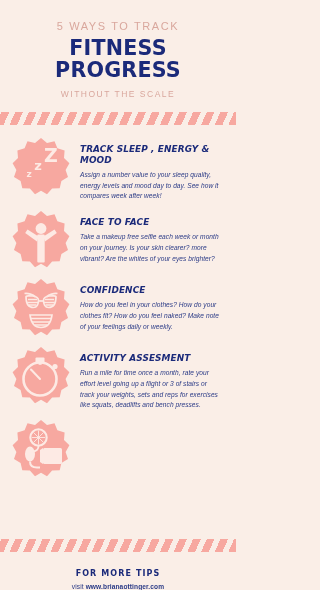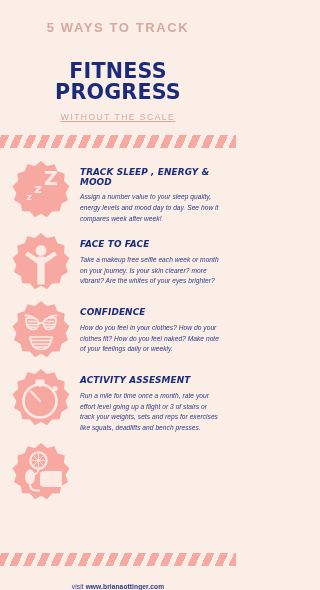--- a/index.html
+++ b/index.html
@@ -23,48 +23,47 @@
     display: flex;
     flex-direction: column;
   }
 
   
   .header {
     padding: 20px 14px 0 14px;
     text-align: center;
   }
   .eyebrow {
-    font-size: 13px;
+    font-size: 11px;
     letter-spacing: 1.6px;
     color: #d9a79d;
-    font-weight: 700;
+    font-weight: 400;
     text-transform: uppercase;
     line-height: 1.2;
-    margin: 0 0 24px 0;
+    margin: 0 0 4px 0;
   }
   .main-title {
     font-size: 21.5px;
     letter-spacing: 0.2px;
     color: #1b2a7a;
     font-weight: 700;
     font-family: "DejaVu Sans", sans-serif;
     text-transform: uppercase;
     line-height: 1;
     margin: 0 0 9px 0;
     transform: scaleX(0.96);
   }
   .subtitle {
     font-size: 8.5px;
     letter-spacing: 1.5px;
     color: #d9a79d;
     font-weight: 500;
     text-transform: uppercase;
     line-height: 1.2;
     margin: 0;
-    text-decoration: underline;
   }
 
   
   .stripe-bar {
     height: 13px;
     width: 100%;
     margin: 13px 0 0 0;
     background-image: repeating-linear-gradient(
       -66deg,
       #f7a8a0 0px,
@@ -252,16 +251,17 @@
           <path d="M28.5 28.7 C28.5 33 26 33.5 23 35" fill="none" stroke="#fdeae4" stroke-width="1.8"></path>
         </svg>
       </div>
     </div>
 
   </div>
 
   <div class="stripe-bar"></div>
 
   <div class="footer">
+    <div class="footer-title">FOR MORE TIPS</div>
     <div class="footer-url"><span>visit </span><span class="bold">www.brianaottinger.com</span></div>
   </div>
 
 </div>
 
 </body></html>

